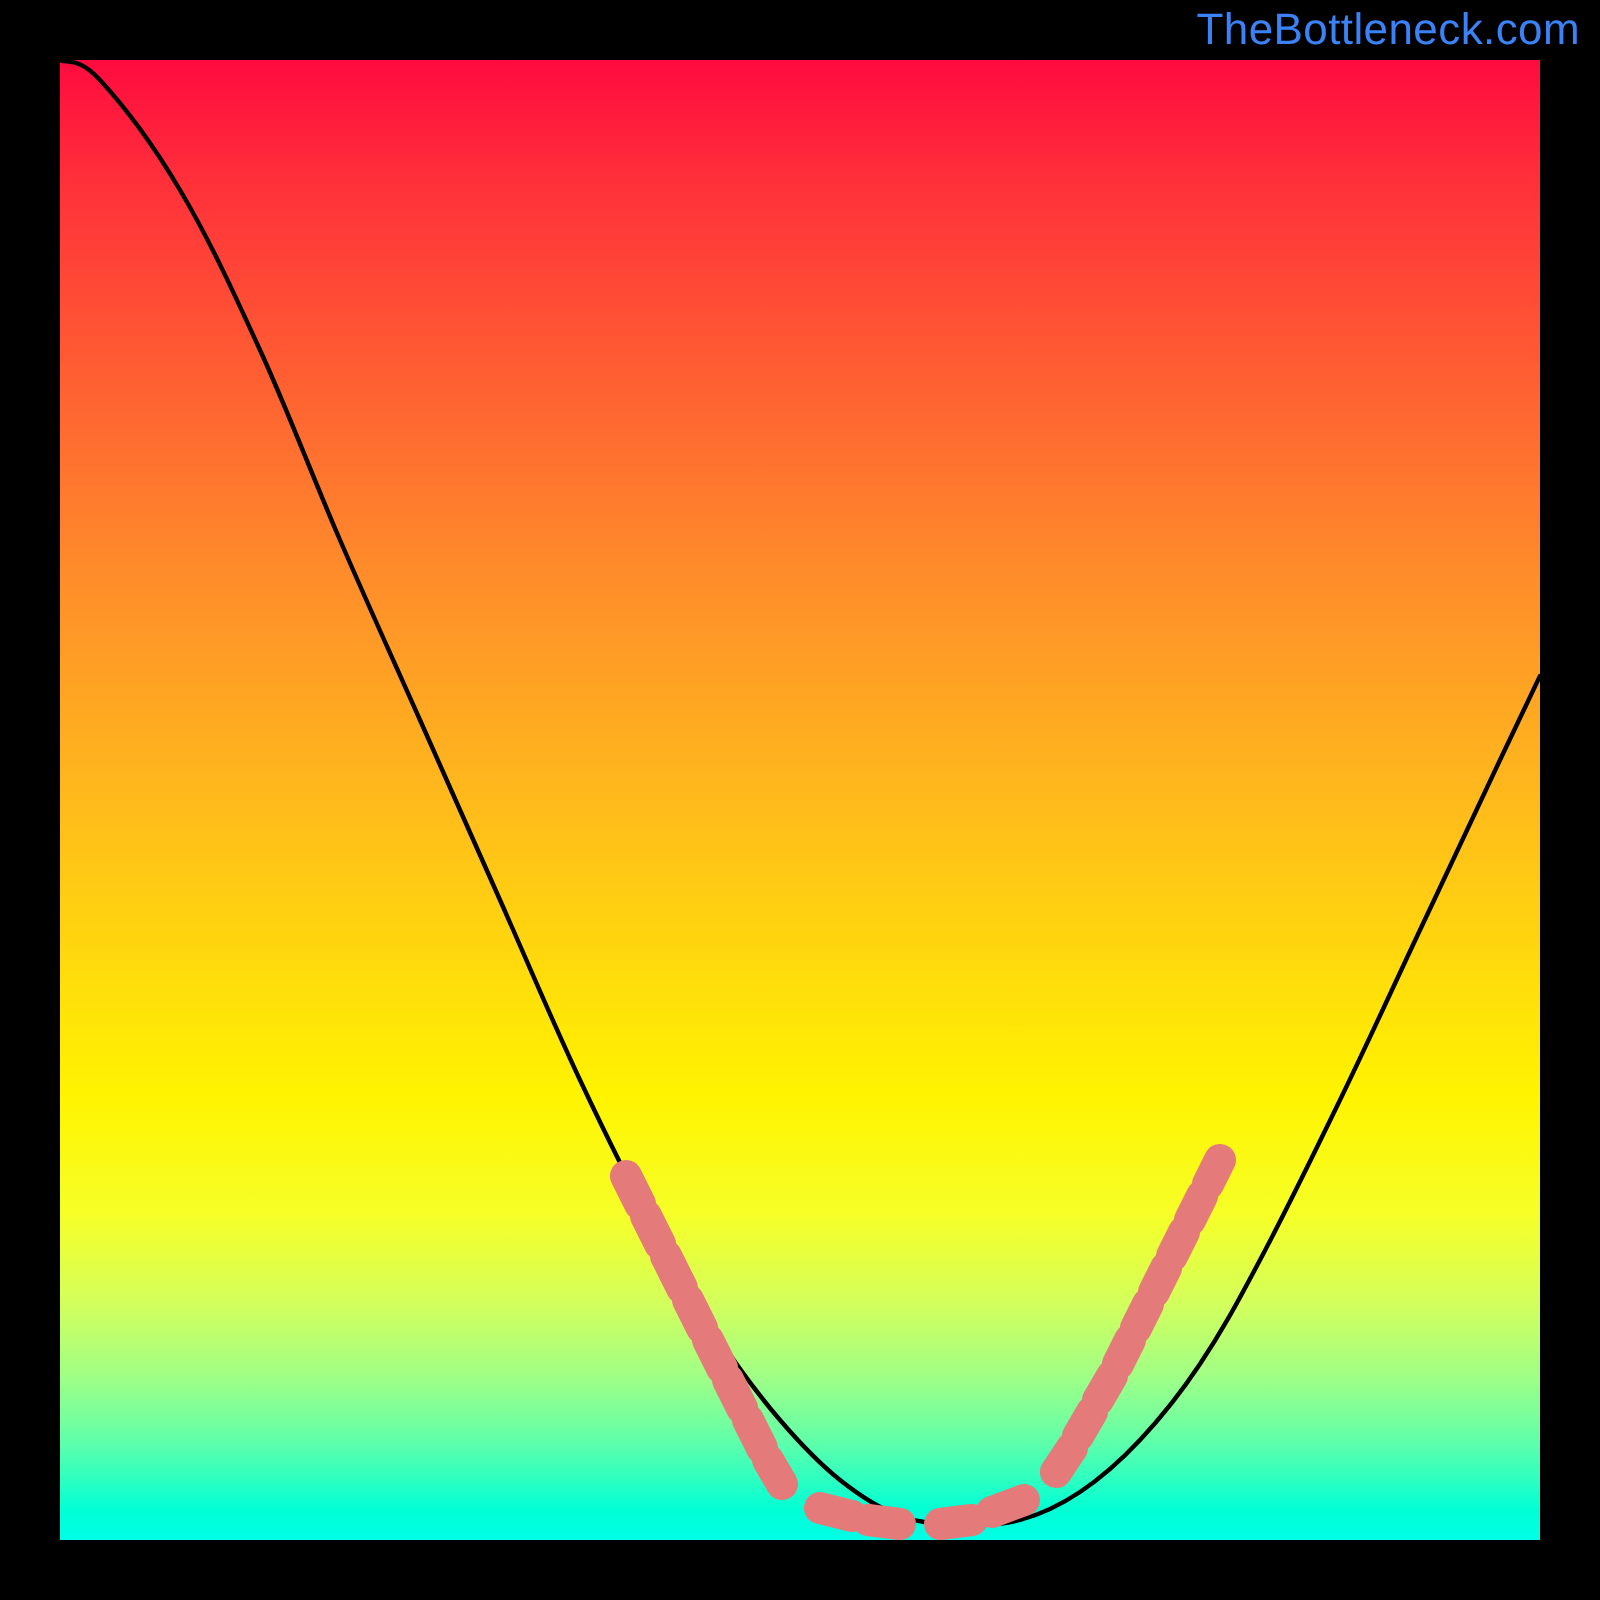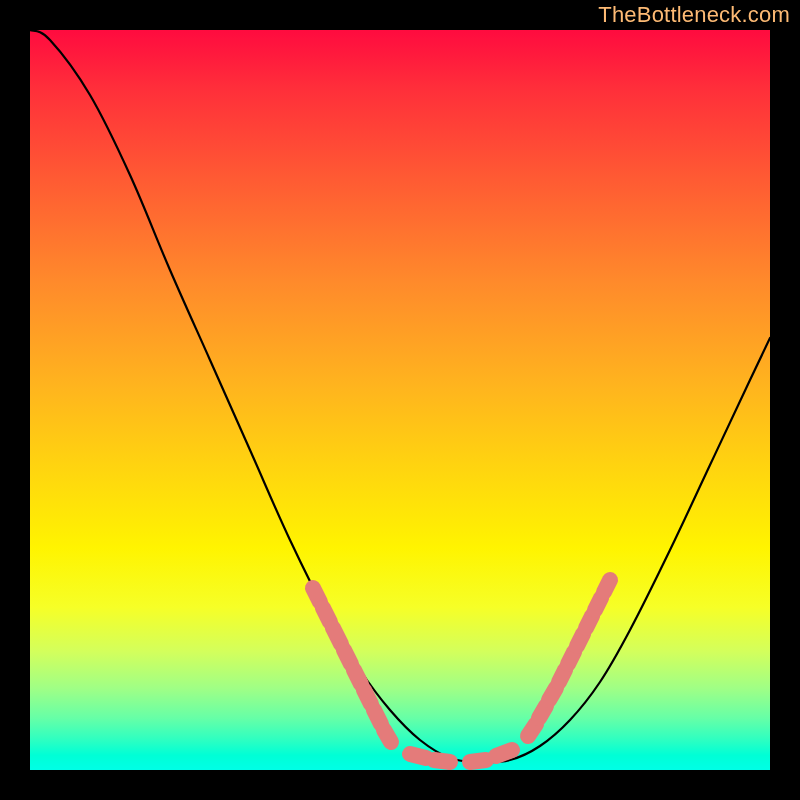--- a/index.html
+++ b/index.html
@@ -14,21 +14,21 @@
   .frame {
     position: relative;
     width: 800px;
     height: 800px;
     background: #000;
   }
   .watermark {
     position: absolute;
     top: 2px;
     right: 10px;
-    color: #fdba74;
+    color: #3b82f6;
     font-size: 22px;
     font-weight: 500;
     letter-spacing: 0.2px;
     user-select: none;
   }
   .plot-area {
     position: absolute;
     left: 30px;
     top: 30px;
     width: 740px;

